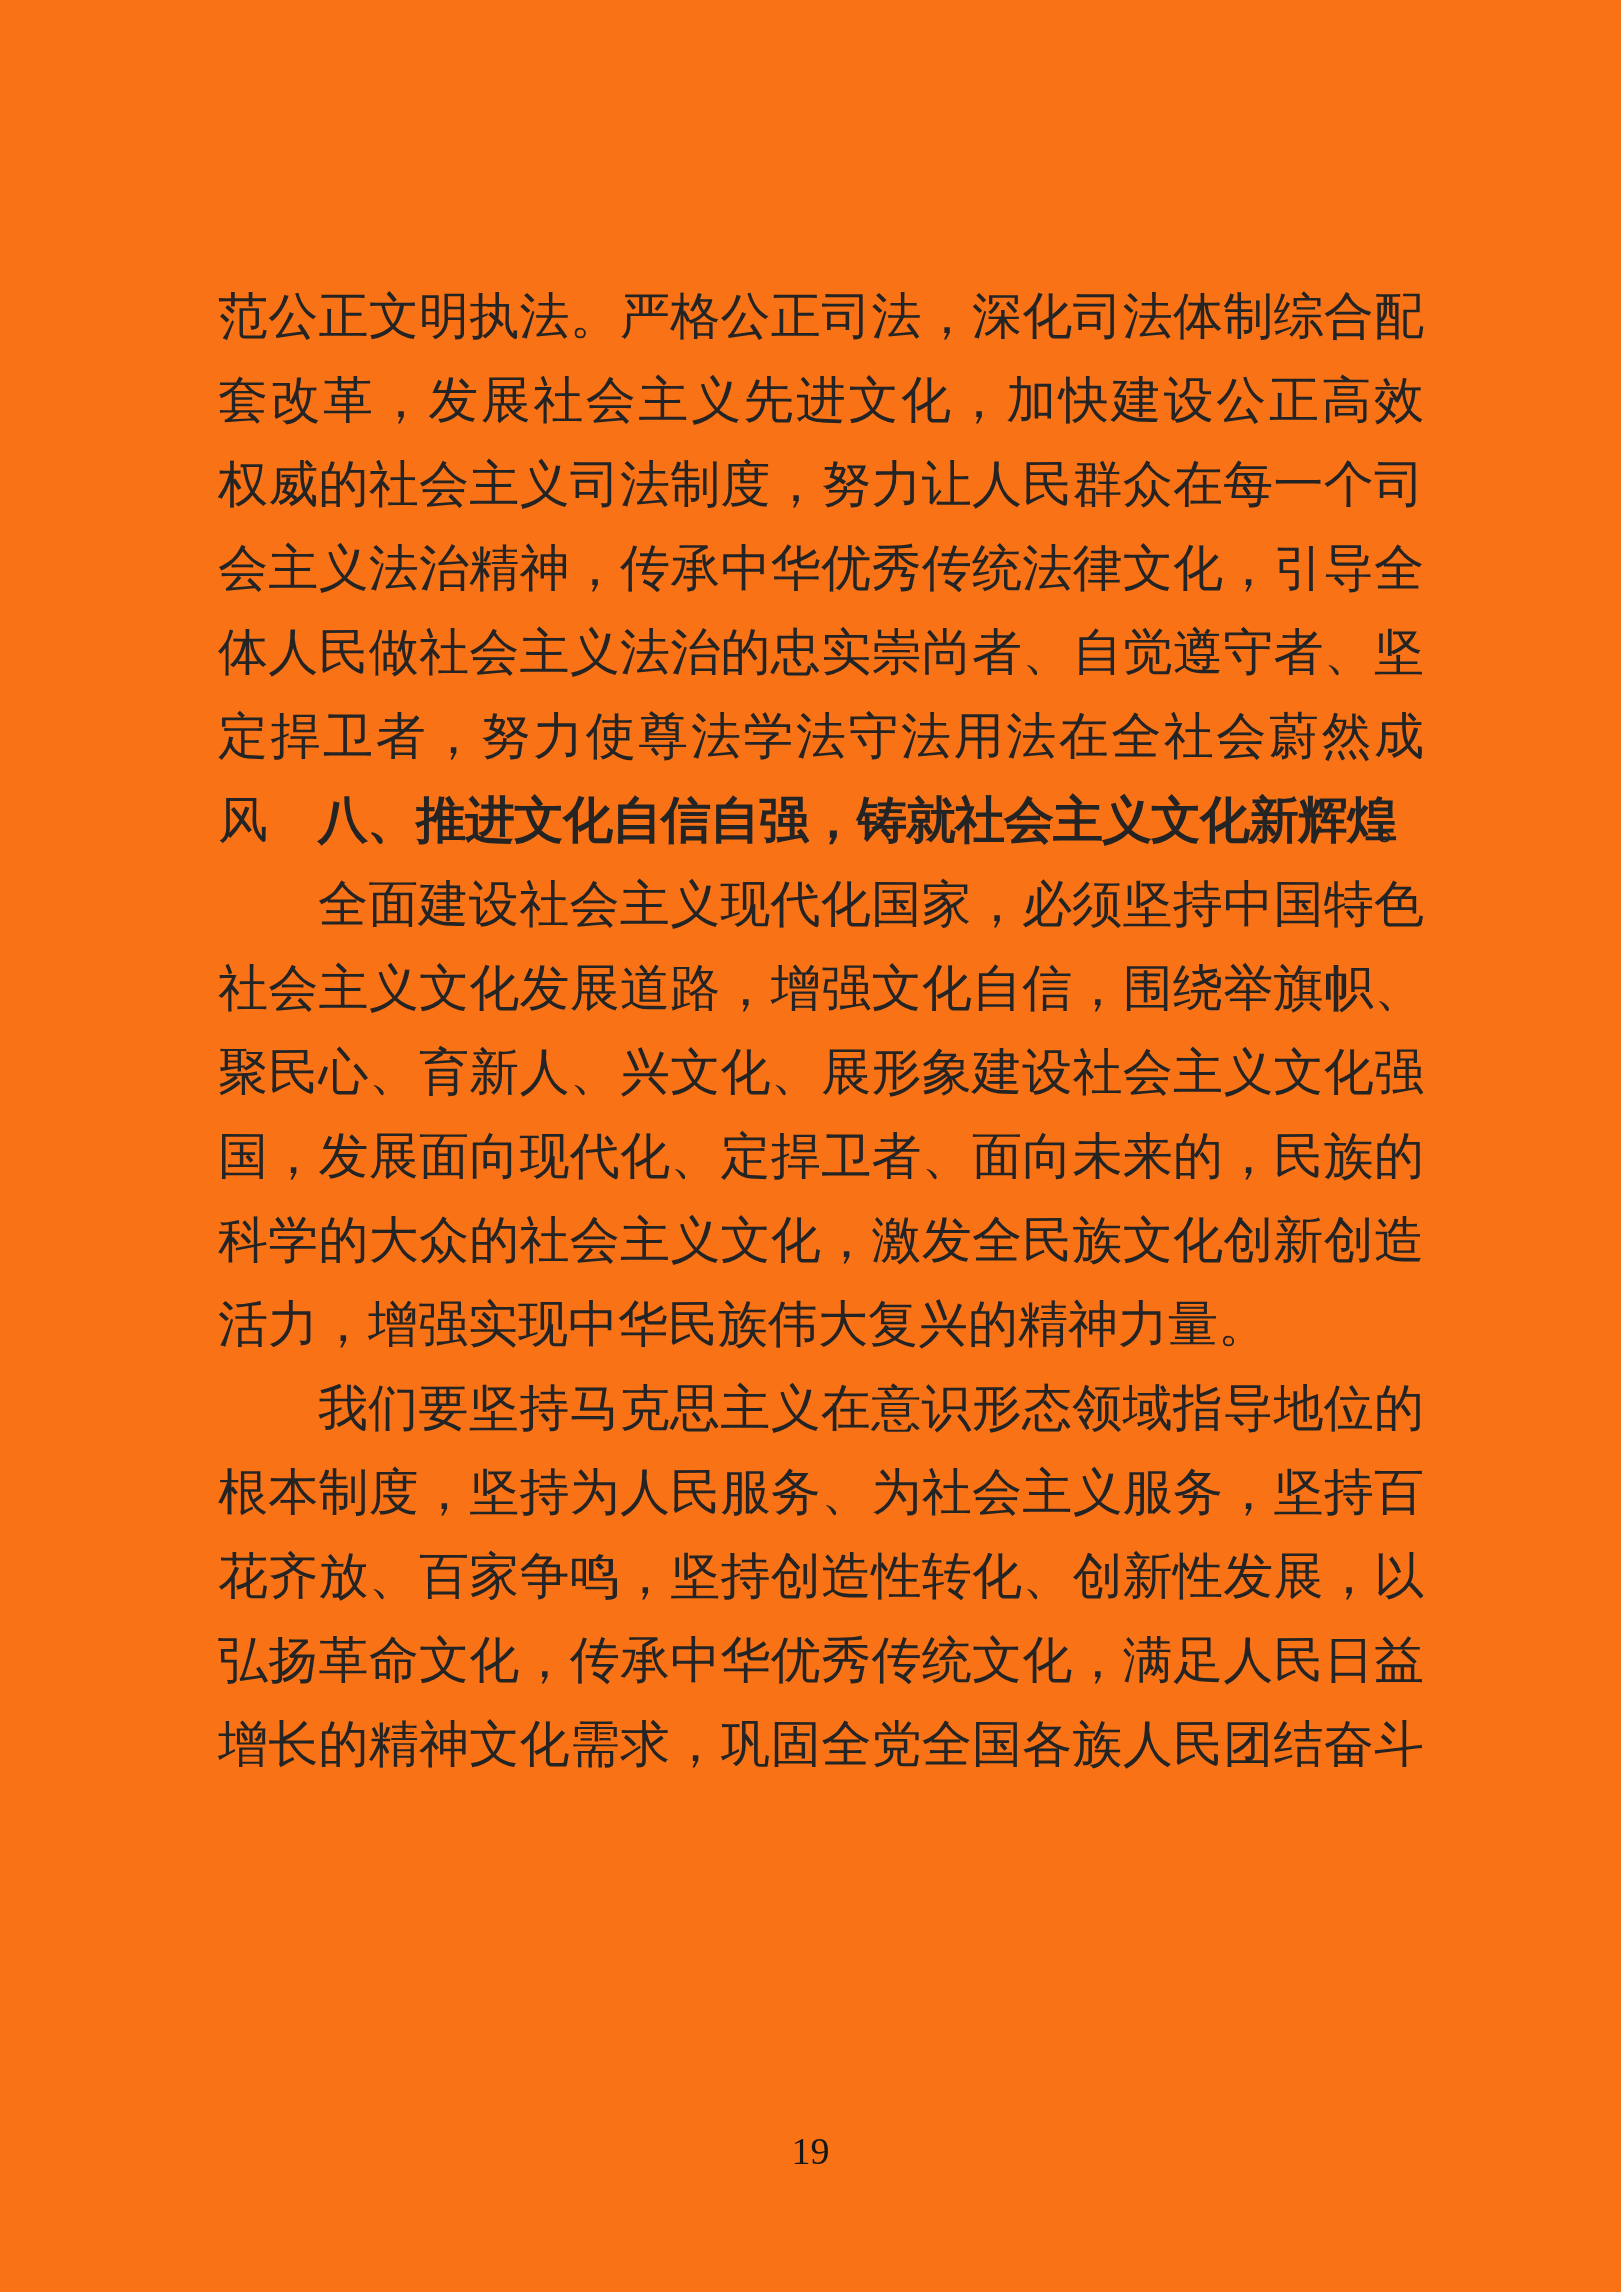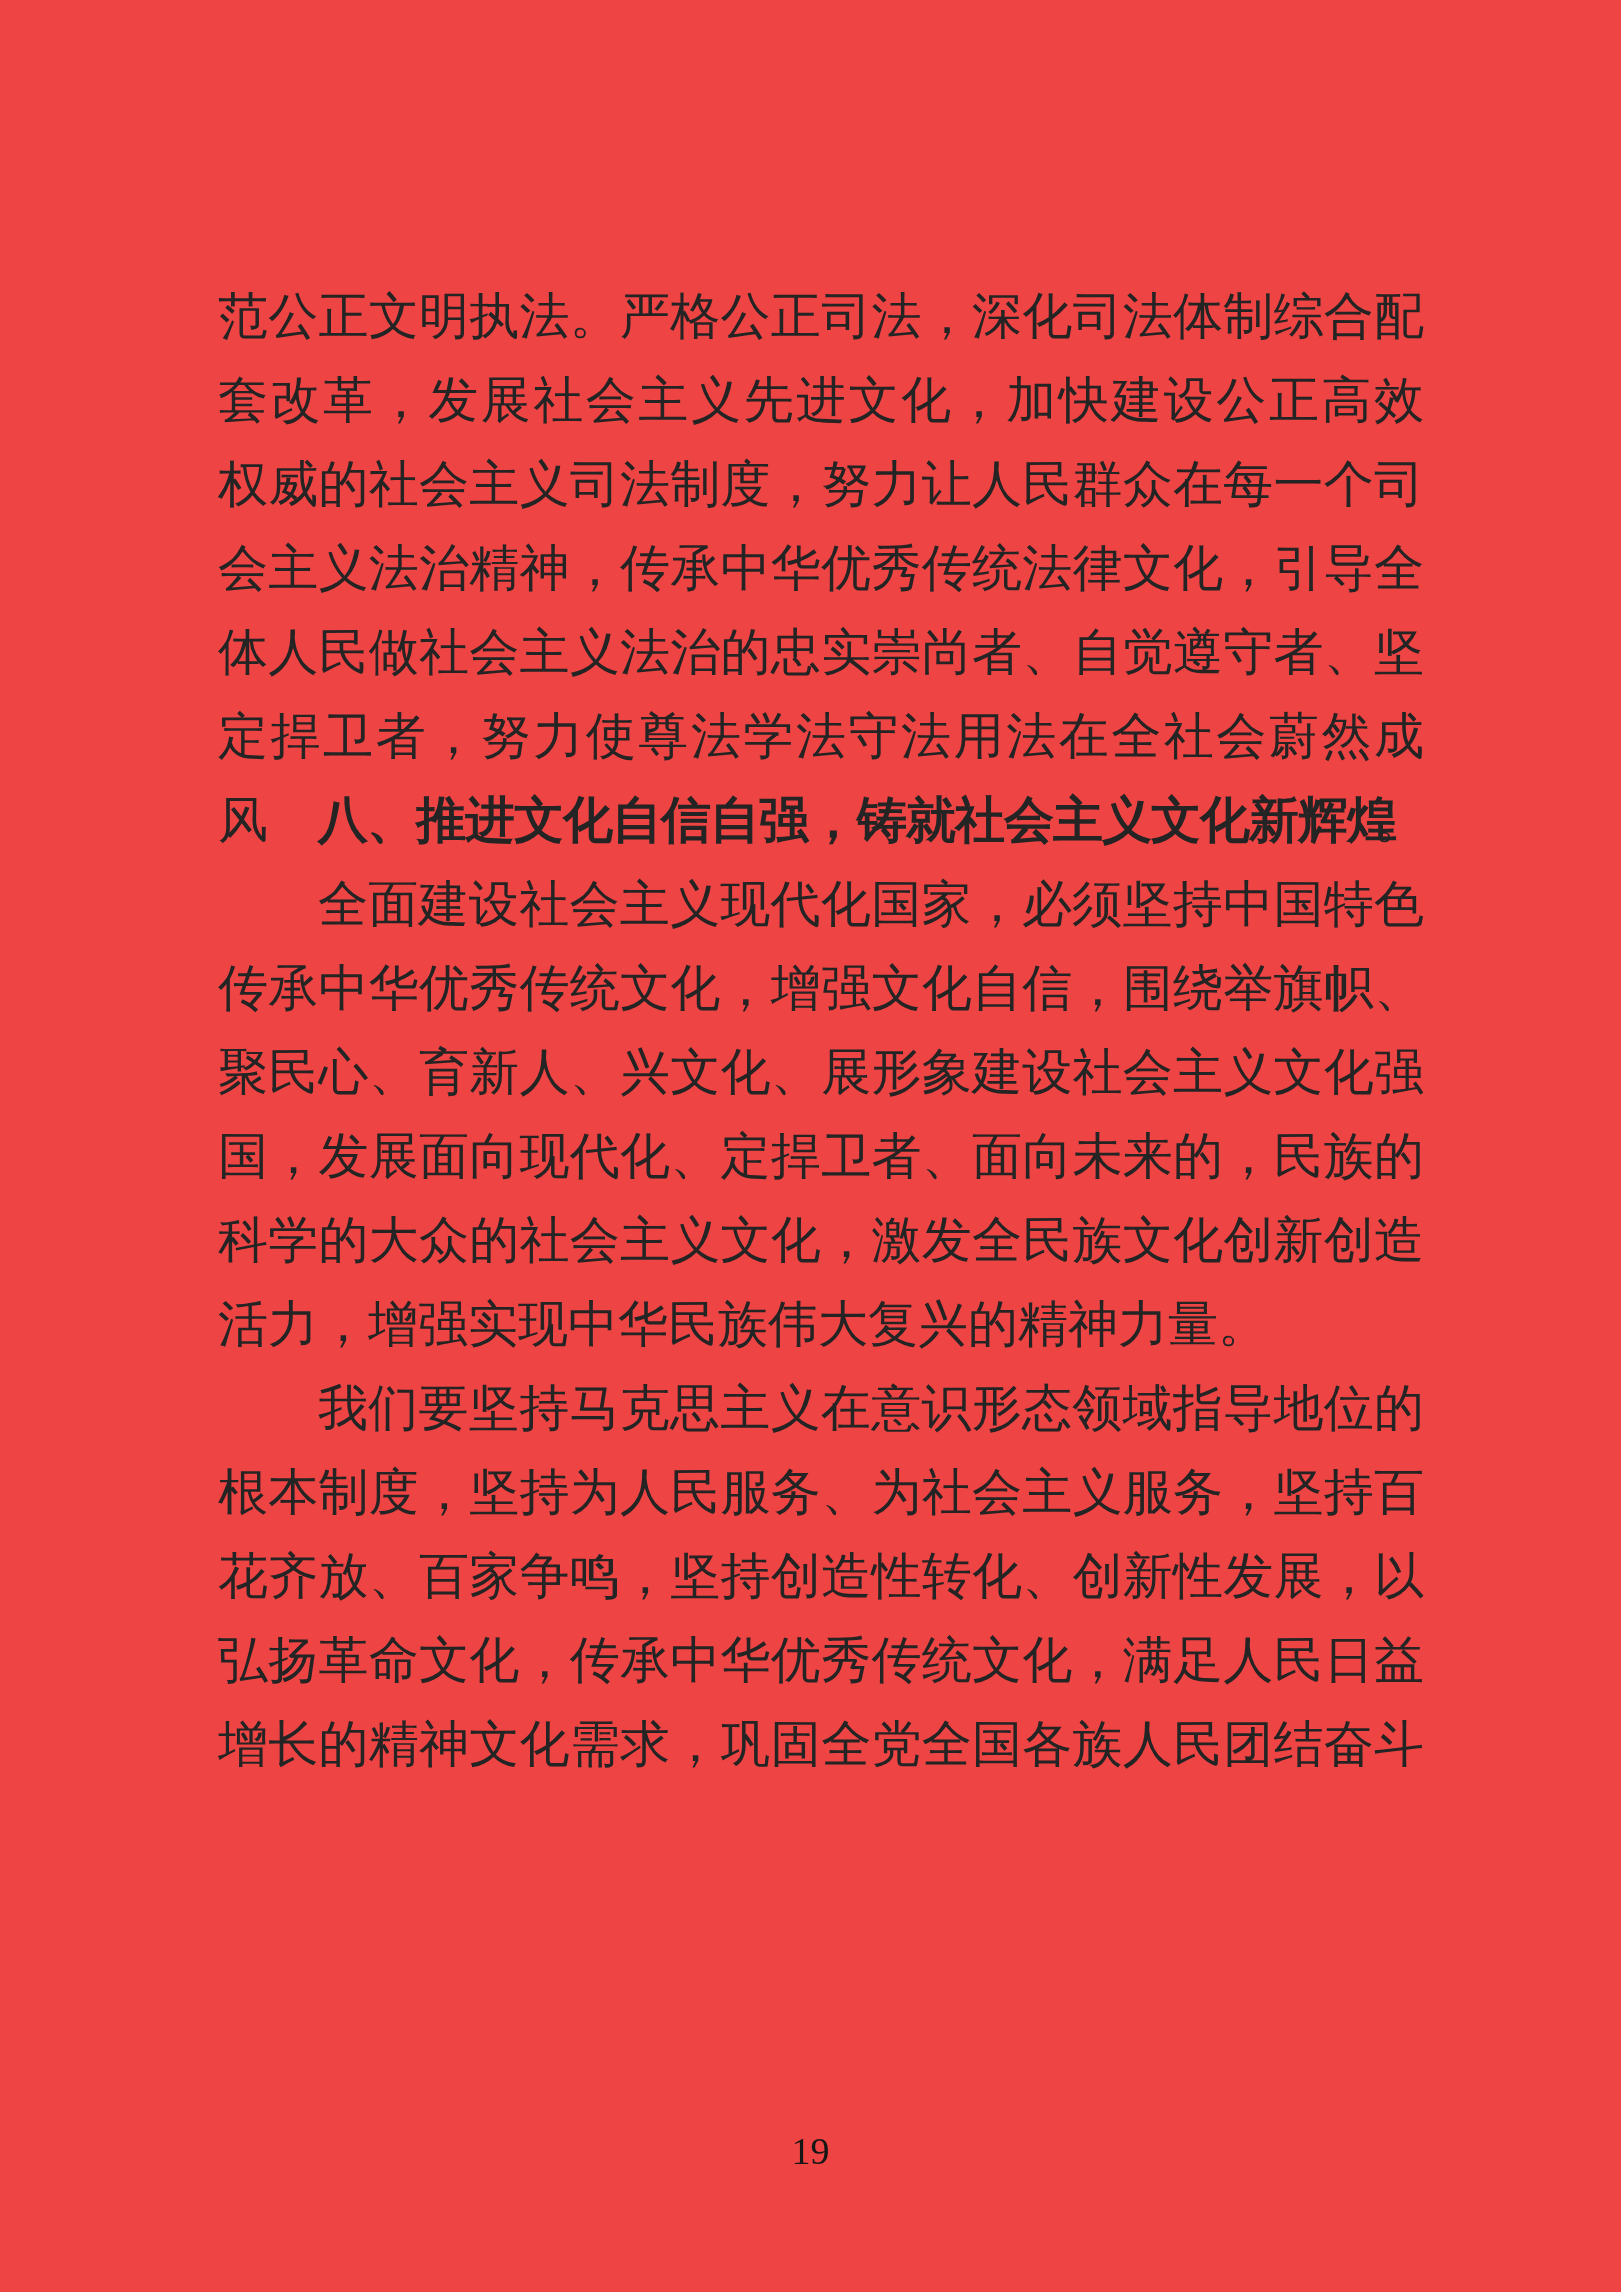--- a/index.html
+++ b/index.html
@@ -5,21 +5,21 @@
 <style>
   html, body {
     margin: 0;
     padding: 0;
     background: #ffffff;
   }
   .page {
     position: relative;
     width: 1621px;
     height: 2293px;
-    background: #ef4444;
+    background: #f97316;
     overflow: hidden;
     font-family: "Liberation Serif", "DejaVu Serif", serif;
   }
   .textblock {
     position: absolute;
     left: 218px;
     top: 274px;
     width: 1206px;
     color: #242424;
     font-size: 50px;
@@ -65,21 +65,21 @@
 <div class="page">
   <div class="textblock">
     <div class="ln">范公正文明执法。严格公正司法，深化司法体制综合配</div>
     <div class="ln">套改革，发展社会主义先进文化，加快建设公正高效</div>
     <div class="ln">权威的社会主义司法制度，努力让人民群众在每一个司</div>
     <div class="ln">会主义法治精神，传承中华优秀传统法律文化，引导全</div>
     <div class="ln">体人民做社会主义法治的忠实崇尚者、自觉遵守者、坚</div>
     <div class="ln">定捍卫者，努力使尊法学法守法用法在全社会蔚然成风。</div>
     <div class="ln heading">八、推进文化自信自强，铸就社会主义文化新辉煌</div>
     <div class="ln ln-indent">全面建设社会主义现代化国家，必须坚持中国特色</div>
-    <div class="ln">传承中华优秀传统文化，增强文化自信，围绕举旗帜、</div>
+    <div class="ln">社会主义文化发展道路，增强文化自信，围绕举旗帜、</div>
     <div class="ln">聚民心、育新人、兴文化、展形象建设社会主义文化强</div>
     <div class="ln">国，发展面向现代化、定捍卫者、面向未来的，民族的</div>
     <div class="ln">科学的大众的社会主义文化，激发全民族文化创新创造</div>
     <div class="ln ln-left">活力，增强实现中华民族伟大复兴的精神力量。</div>
     <div class="ln ln-indent">我们要坚持马克思主义在意识形态领域指导地位的</div>
     <div class="ln">根本制度，坚持为人民服务、为社会主义服务，坚持百</div>
     <div class="ln">花齐放、百家争鸣，坚持创造性转化、创新性发展，以</div>
     <div class="ln">弘扬革命文化，传承中华优秀传统文化，满足人民日益</div>
     <div class="ln">增长的精神文化需求，巩固全党全国各族人民团结奋斗</div>
   </div>

